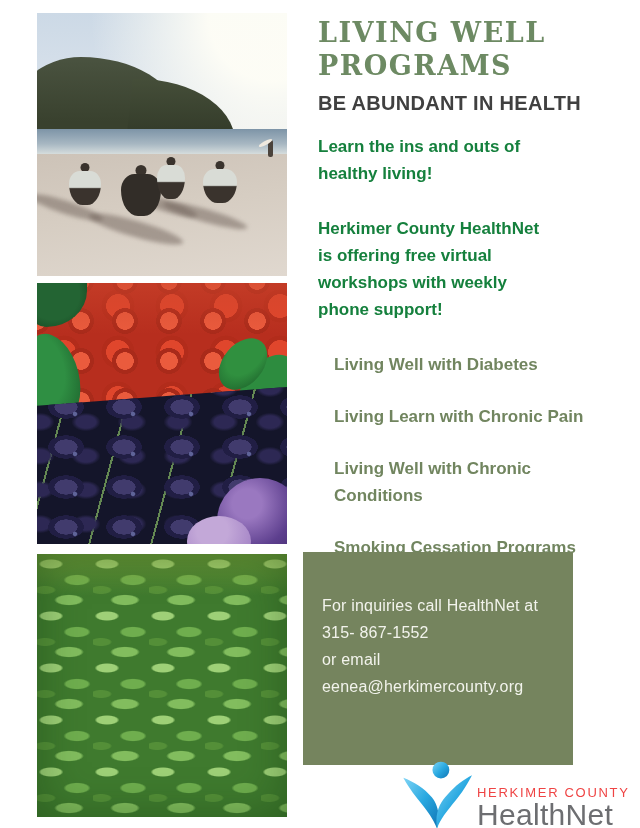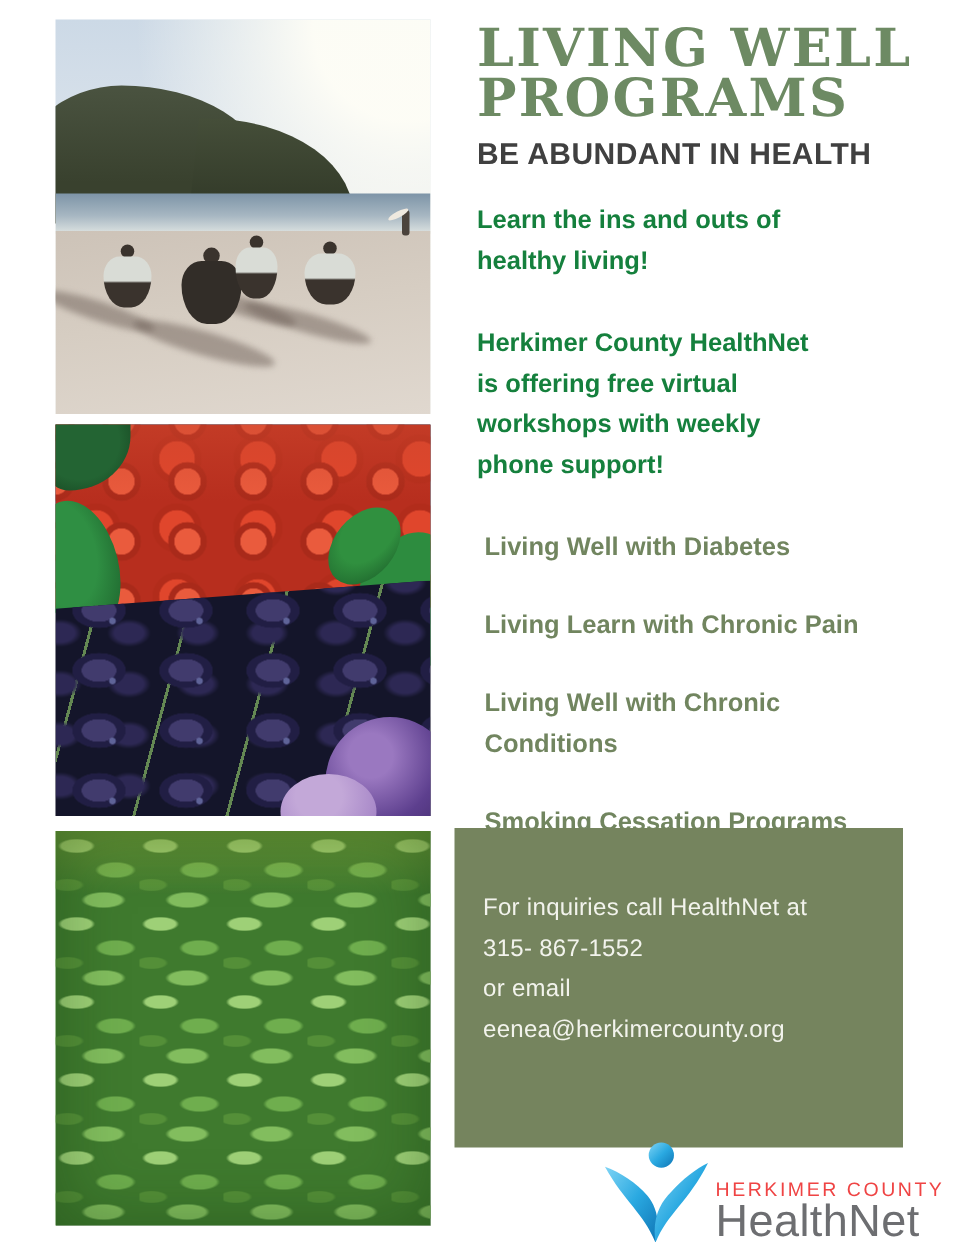--- a/index.html
+++ b/index.html
@@ -82,27 +82,27 @@
     background-image:
       linear-gradient(180deg, rgba(165,190,70,.38) 0, rgba(165,190,70,0) 16%),
       radial-gradient(ellipse 20px 8px at 14px 10px, #9ed077 0 50%, rgba(0,0,0,0) 62%),
       radial-gradient(ellipse 22px 9px at 40px 26px, #6fae4e 0 50%, rgba(0,0,0,0) 62%),
       radial-gradient(ellipse 18px 7px at 8px 36px, #548f38 0 50%, rgba(0,0,0,0) 62%),
       radial-gradient(ellipse 24px 9px at 32px 46px, #82bd5e 0 50%, rgba(0,0,0,0) 62%);
     background-size:100% 100%, 56px 52px, 56px 52px, 56px 52px, 56px 52px;
     box-shadow:inset 0 0 46px rgba(18,55,12,.4);}
   
   .right-col{position:absolute;left:318px;top:16px;width:292px;}
-  .title{font-family:"DejaVu Serif",serif;font-weight:700;font-size:35px;line-height:33px;
+  .title{font-family:"DejaVu Serif",serif;font-weight:700;font-size:27px;line-height:33px;
     letter-spacing:1.5px;color:#6d8a63;margin:0 0 10px 0;}
   .subtitle{font-weight:700;font-size:20px;letter-spacing:.3px;color:#404040;margin:0 0 18px 0;}
   .para{font-weight:700;font-size:17px;line-height:27px;color:#15803d;margin:0 0 28px 0;}
-  .program{font-weight:700;font-size:17px;line-height:27px;color:#71855f;margin:0 0 25px 5px;}
-  
-  .contact-box{position:absolute;left:303px;top:552px;width:299px;height:213px;background:#75845e;}
+  .program{font-weight:700;font-size:17px;line-height:27px;color:#71855f;margin:0 0 25px 16px;}
+  
+  .contact-box{position:absolute;left:303px;top:552px;width:270px;height:213px;background:#75845e;}
   .contact-inner{padding:40px 20px 0 19px;}
   .contact-line{font-size:16px;font-weight:400;letter-spacing:.2px;line-height:27px;color:#f2f3ec;}
   
   .logo{position:absolute;left:398px;top:761px;width:230px;height:70px;}
   .logo-mark{position:absolute;left:0;top:0;}
   .logo-text{position:absolute;left:79px;top:24px;color:#6d6e71;}
   .logo-small{font-size:13px;letter-spacing:1.7px;color:#ef4444;white-space:nowrap;}
   .logo-large{font-size:30px;line-height:29px;letter-spacing:.3px;color:#6d6e71;white-space:nowrap;}
 </style>
 </head>

